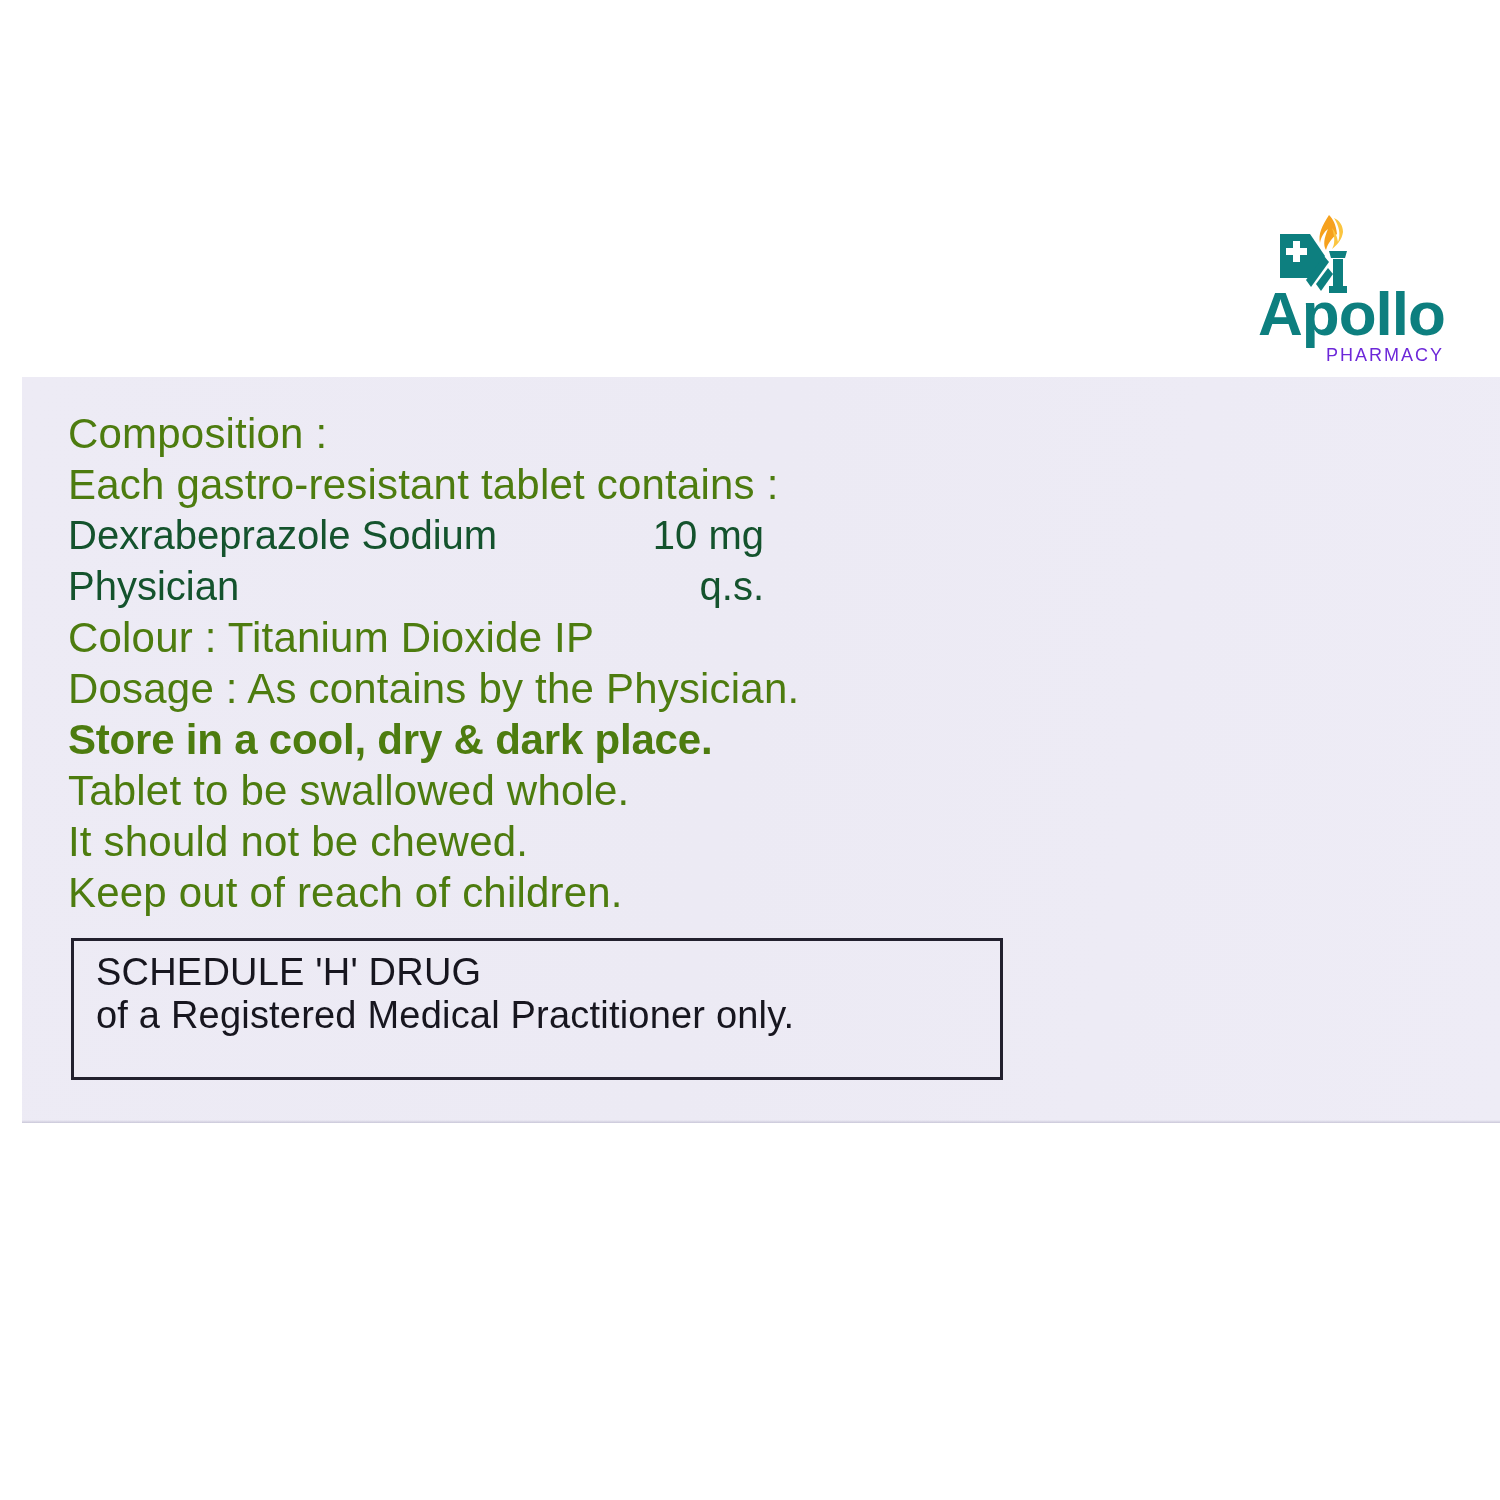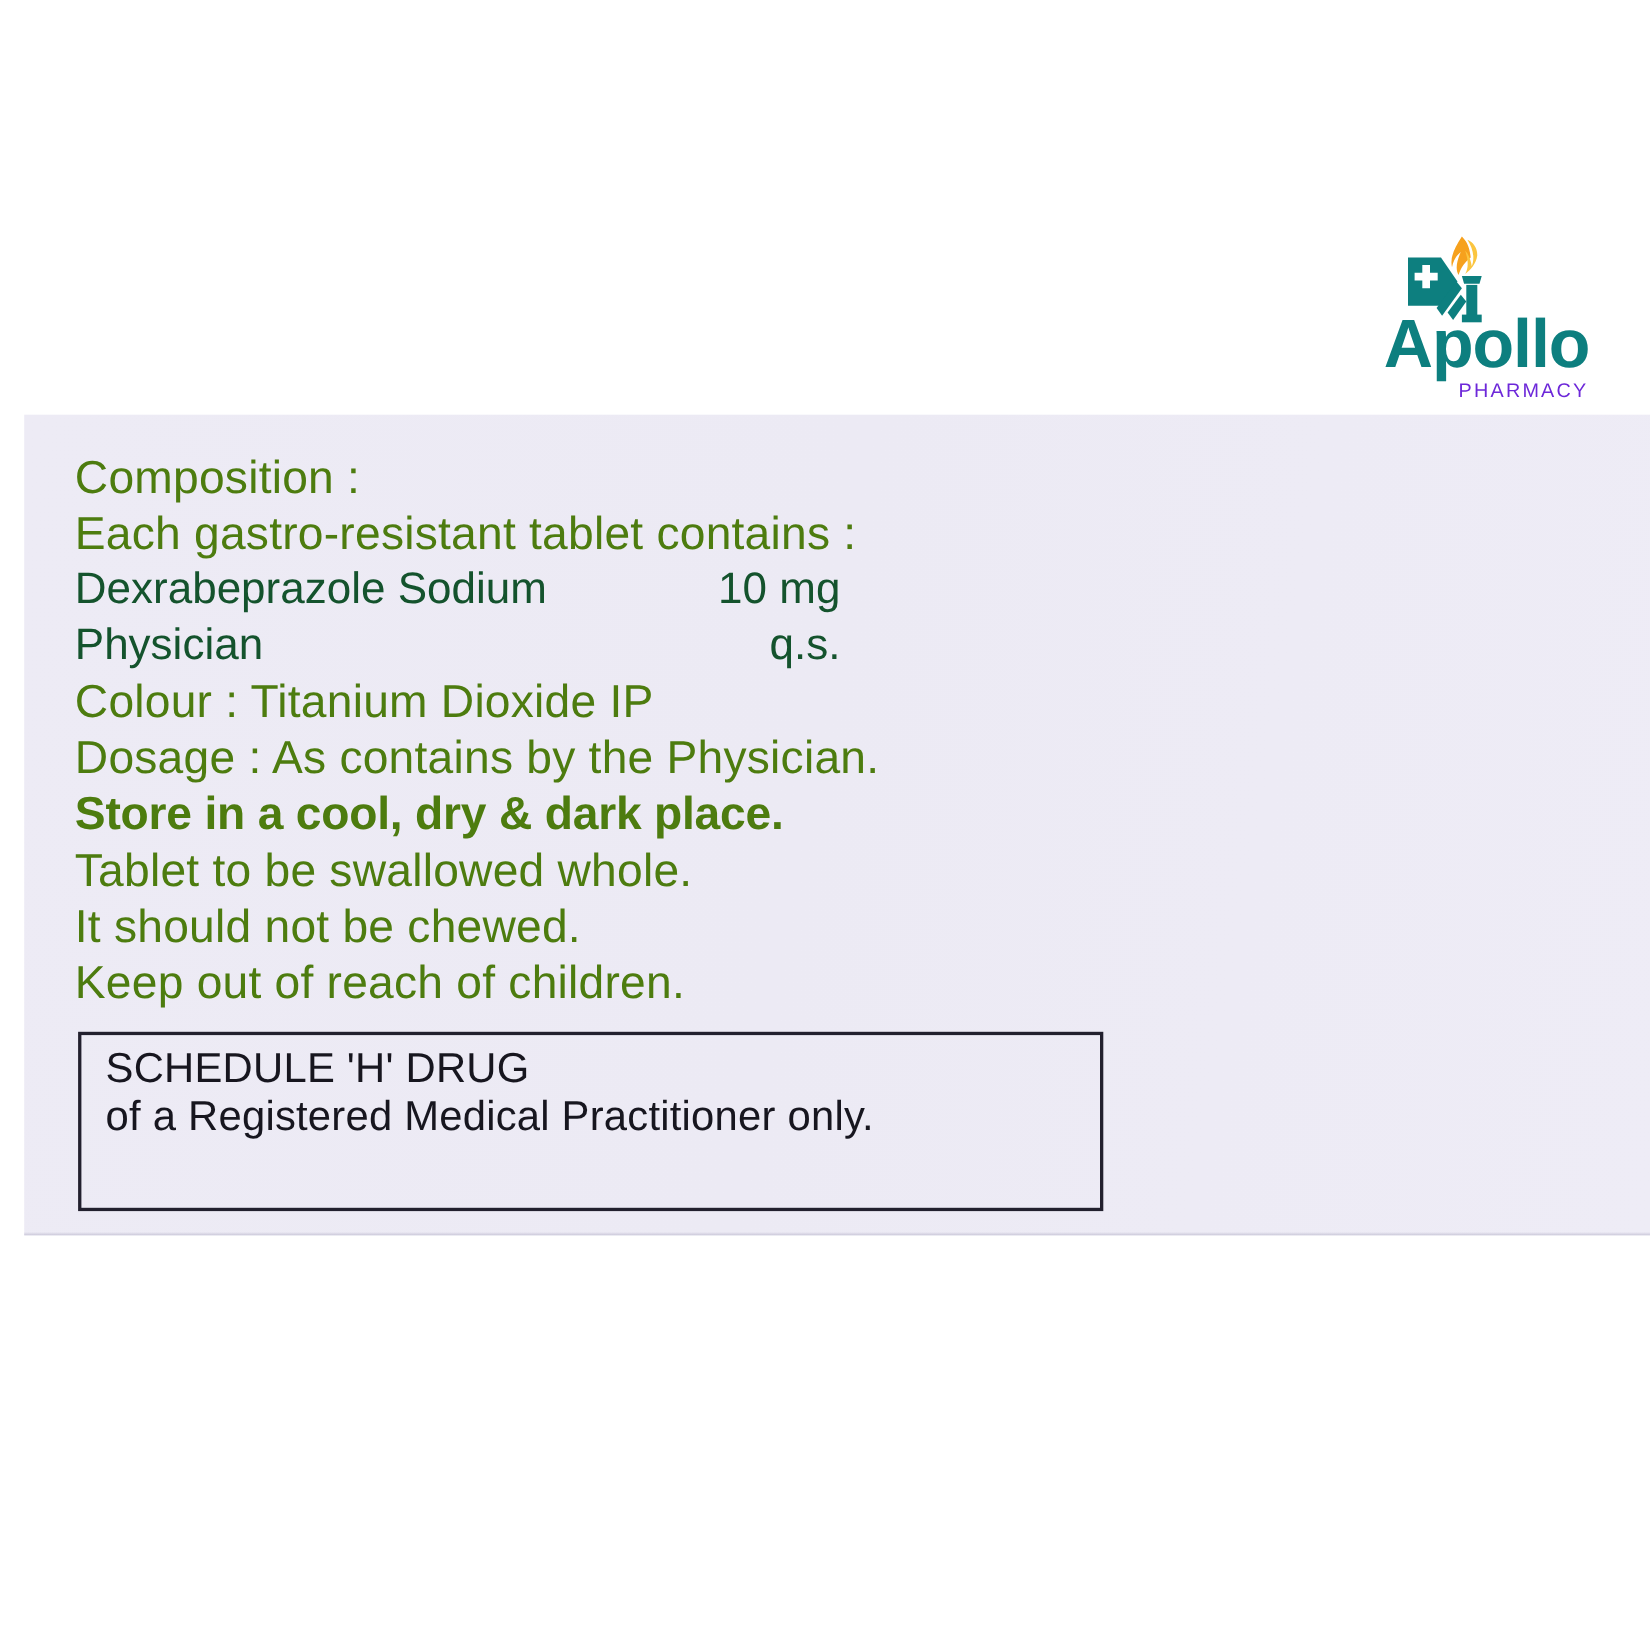--- a/index.html
+++ b/index.html
@@ -108,21 +108,21 @@
     top: 0;
     text-align: right;
   }
 
   
   #schedule-box {
     position: absolute;
     left: 71px;
     top: 938px;
     width: 932px;
-    height: 163px;
+    height: 142px;
     border: 3px solid #22202e;
     box-sizing: border-box;
     background: transparent;
   }
   #schedule-box-inner {
     position: absolute;
     left: 22px;
     top: 10px;
     width: 900px;
   }

